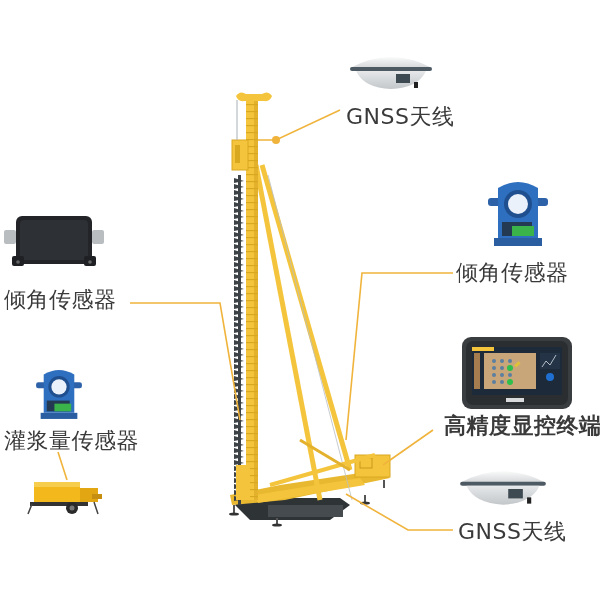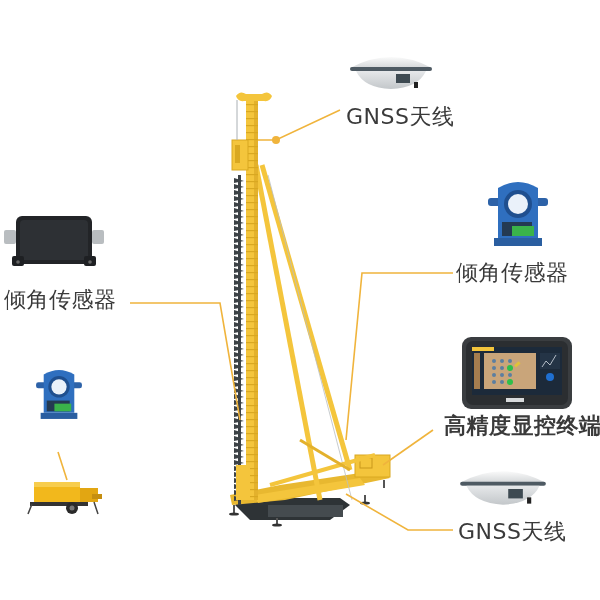--- a/index.html
+++ b/index.html
@@ -275,20 +275,21 @@
     <svg width="46" height="52" viewBox="0 0 60 68">
       <rect x="0" y="16" width="60" height="8" rx="3" fill="#2d62a8"></rect>
       <path d="M10,6 Q30,-6 50,6 V56 H10Z" fill="#2f6fbf"></path>
       <circle cx="30" cy="22" r="14" fill="#1f4f8f"></circle>
       <circle cx="30" cy="22" r="10" fill="#eaf1fa"></circle>
       <rect x="14" y="40" width="30" height="14" fill="#243a52"></rect>
       <rect x="24" y="44" width="22" height="10" fill="#3ab34a"></rect>
       <rect x="6" y="56" width="48" height="8" fill="#2a5ea0"></rect>
     </svg>
   </div>
+  <div class="label" style="left:4px;top:430px;">灌浆量传感器</div>
 
   <div class="device" style="left:26px;top:478px;width:78px;height:38px;">
     <svg width="78" height="38" viewBox="0 0 78 38">
       <rect x="8" y="4" width="46" height="22" rx="3" fill="#f2b81c"></rect>
       <rect x="8" y="4" width="46" height="5" fill="#f7cd4e"></rect>
       <rect x="54" y="10" width="18" height="14" fill="#e2a612"></rect>
       <rect x="66" y="16" width="10" height="5" fill="#c58e10"></rect>
       <rect x="4" y="24" width="58" height="4" fill="#333"></rect>
       <circle cx="46" cy="30" r="6" fill="#2a2a2a"></circle>
       <circle cx="46" cy="30" r="2.5" fill="#777"></circle>

